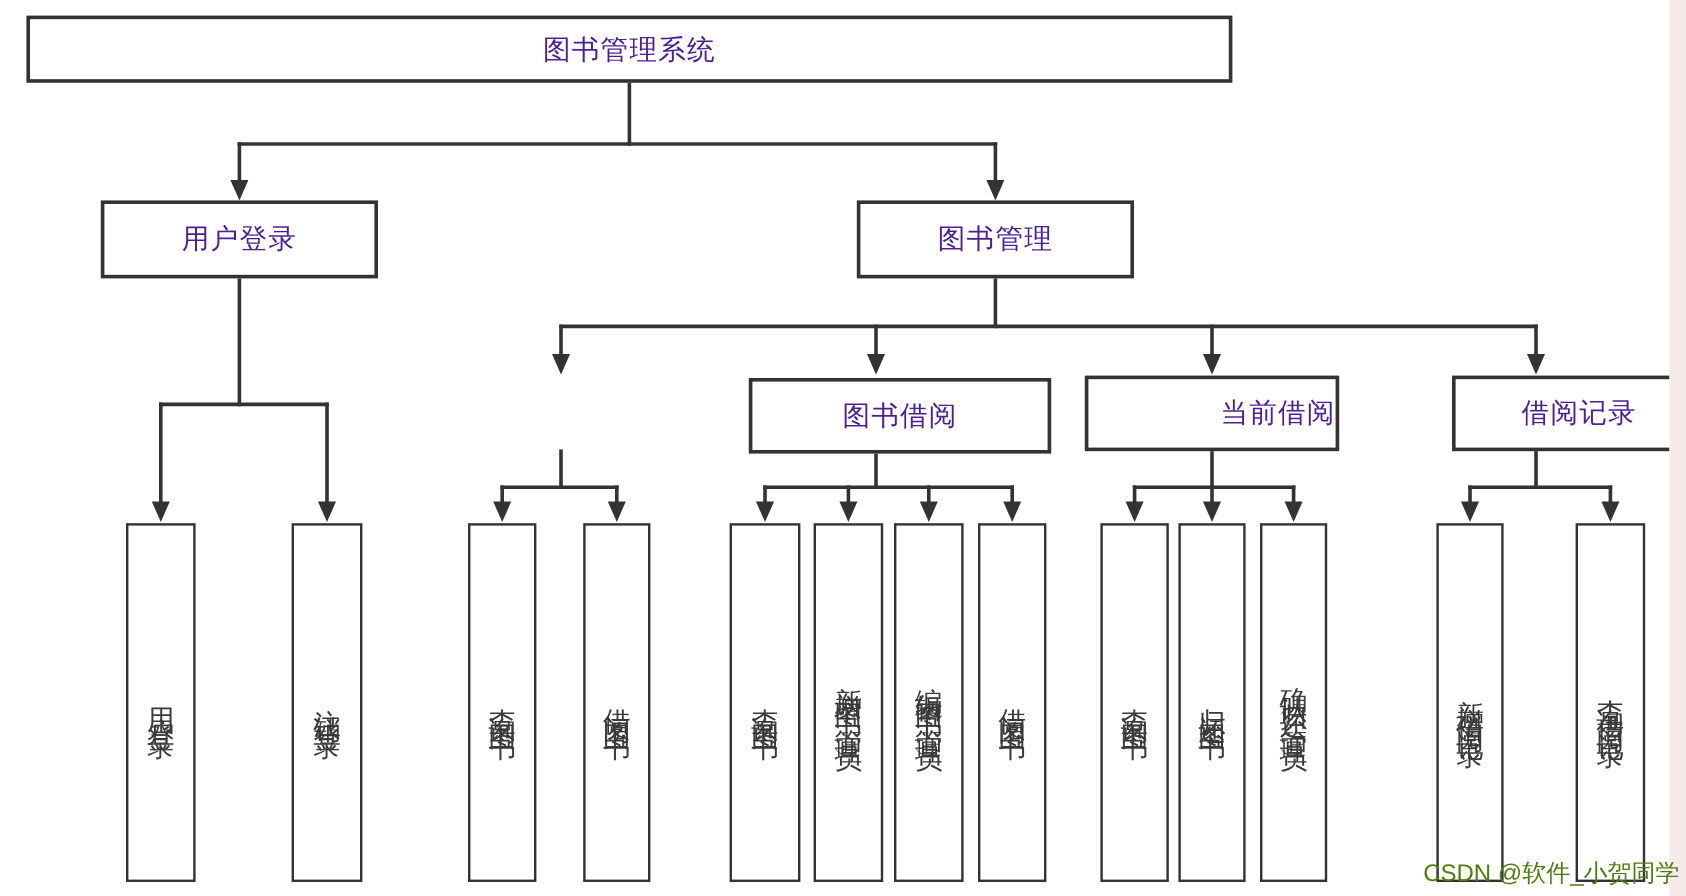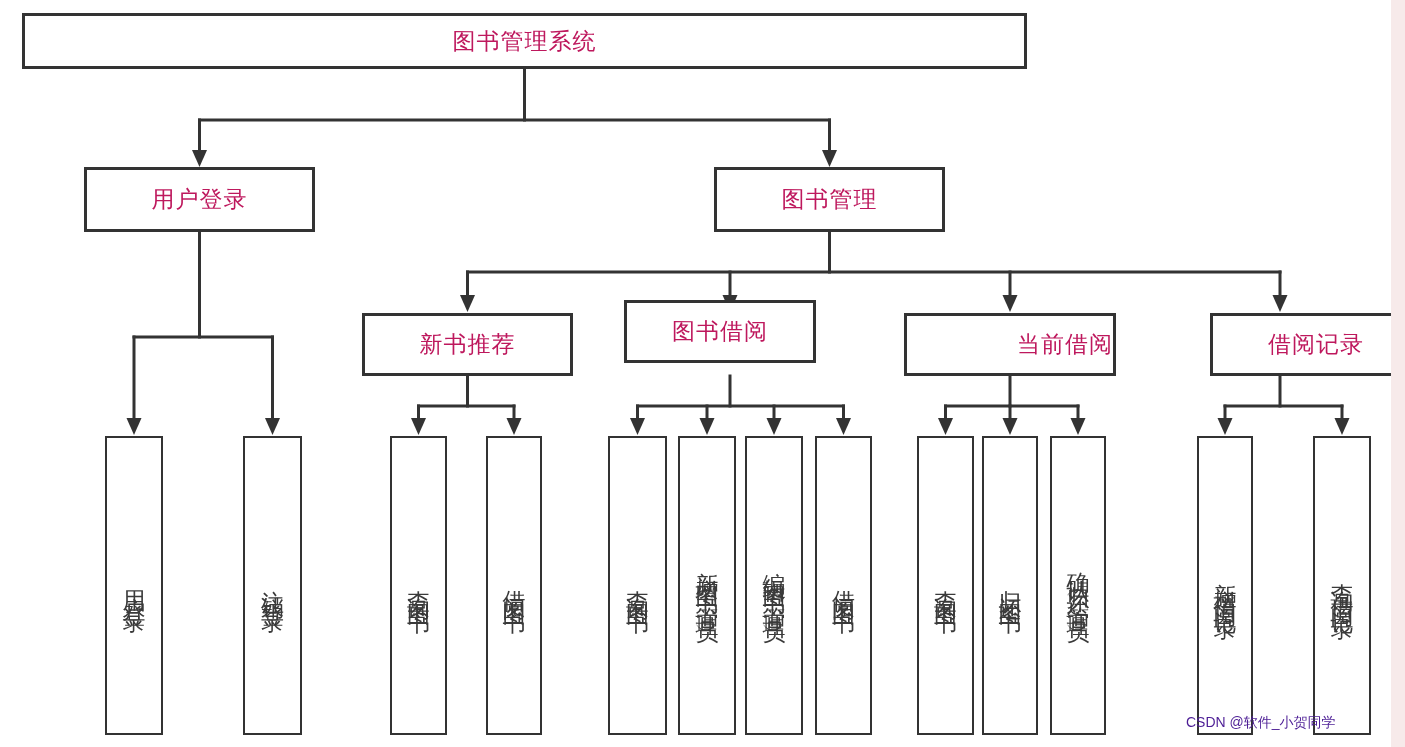--- a/index.html
+++ b/index.html
@@ -21,38 +21,38 @@
     box-sizing: border-box;
     background: #ffffff;
     border: 3px solid #333333;
     display: flex;
     align-items: center;
     justify-content: center;
   }
   .node.leaf { border-width: 2.5px; }
   .hlabel {
     font-size: 23px;
-    color: #be185d;
+    color: #4c1d95;
     letter-spacing: 1px;
     white-space: nowrap;
   }
   .vlabel {
     writing-mode: vertical-rl;
     text-orientation: mixed;
     font-size: 23px;
     letter-spacing: 7px;
     color: #3a3a3a;
     line-height: 1;
   }
   #watermark {
     position: absolute;
     left: 1186px;
     top: 714px;
-    font-size: 14px;
-    color: #4c1d95;
+    font-size: 20px;
+    color: #4d7c0f;
     white-space: nowrap;
     z-index: 5;
   }
   #right-strip {
     position: absolute;
     right: 0; top: 0;
     width: 14px; height: 747px;
     background: #f7eaea;
     z-index: 4;
   }
@@ -132,24 +132,21 @@
     <span class="hlabel">图书管理系统</span>
   </div>
 
   <div class="node" style="left:84px; top:167px; width:231px; height:65px;">
     <span class="hlabel">用户登录</span>
   </div>
   <div class="node" style="left:714px; top:167px; width:231px; height:65px;font-family:Liberation Mono, monospace;">
     <span class="hlabel">图书管理</span>
   </div>
 
-  <div class="node" style="left:362px; top:313px; width:211px; height:63px;">
-    <span class="hlabel">新书推荐</span>
-  </div>
-  <div class="node" style="left:624px; top:300px; width:192px; height:63px;">
+  <div class="node" style="left:624px; top:315px; width:252px; height:63px;">
     <span class="hlabel">图书借阅</span>
   </div>
   <div class="node" style="left:904px; top:313px; width:212px; height:63px;justify-content:flex-end;">
     <span class="hlabel">当前借阅</span>
   </div>
   <div class="node" style="left:1174px; top:313px; width:212px; height:63px;margin-left:36px;">
     <span class="hlabel">借阅记录</span>
   </div>
 
   <div class="node leaf" style="left:105px; top:436px; width:58px; height:299px;">

